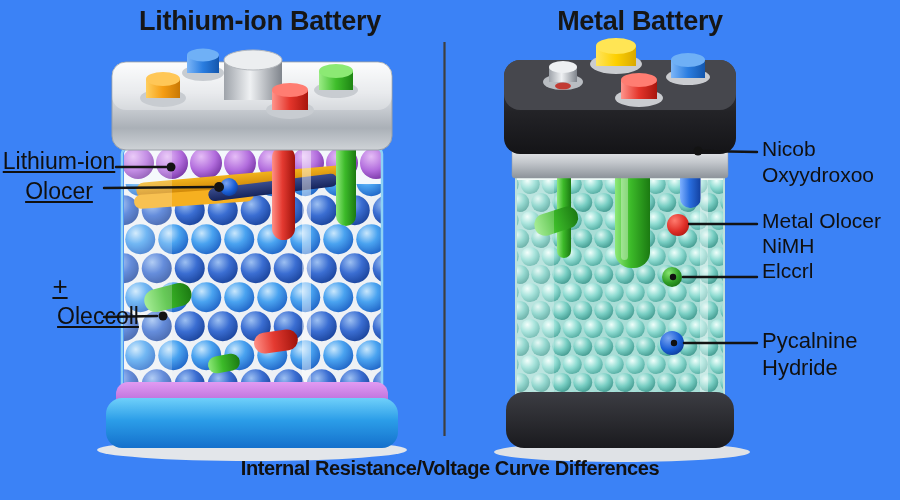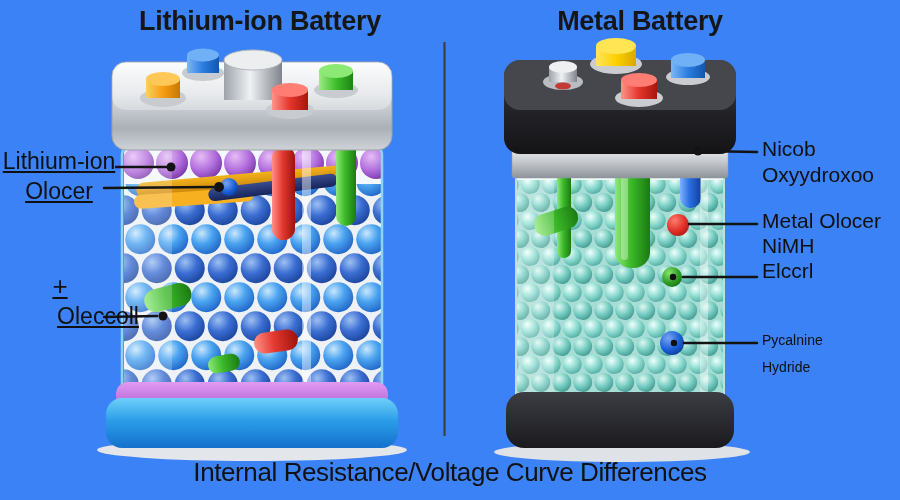--- a/index.html
+++ b/index.html
@@ -5,25 +5,25 @@
   html,body{margin:0;padding:0;background:#ffffff;}
   .canvas{
     position:relative;width:900px;height:500px;overflow:hidden;
     background:#3b82f6;font-family:"Liberation Sans", sans-serif;color:#141414;
   }
   .art{position:absolute;left:0;top:0;}
   .abs{position:absolute;}
   .title{font-weight:bold;font-size:27px;letter-spacing:-0.3px;text-align:center;color:#161616;}
   .callout-text{font-size:23px;line-height:30px;color:#101010;}
   .callout-text.small{font-size:21px;line-height:26px;}
-  .callout-text.mid{font-size:14px;line-height:27px;}
+  .callout-text.mid{font-size:22px;line-height:27px;}
   .center{text-align:center;text-decoration:underline;}
   .caption{
-    left:0;right:0;top:457px;text-align:center;font-weight:normal;
-    font-size:26px;letter-spacing:-0.4px;color:#111111;
+    left:0;right:0;top:457px;text-align:center;font-weight:bold;
+    font-size:20px;letter-spacing:-0.4px;color:#111111;
   }
 </style>
 </head>
 <body>
 
 <div class="canvas">
 
   <svg class="art" width="900" height="500" viewBox="0 0 900 500">
     <defs>
       <radialGradient id="sphA" cx="0.35" cy="0.3" r="0.8">

